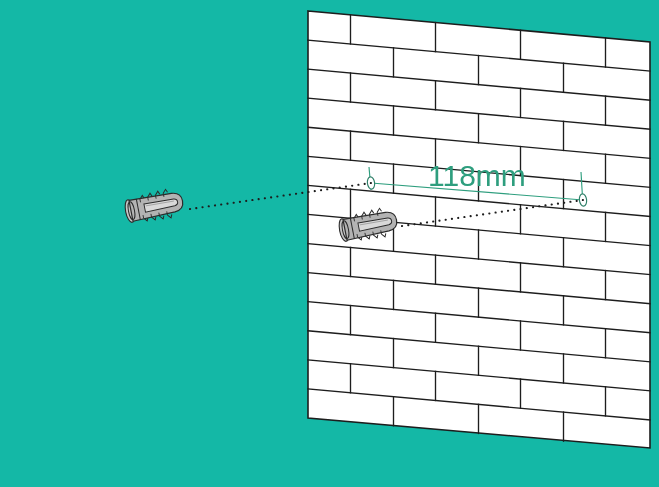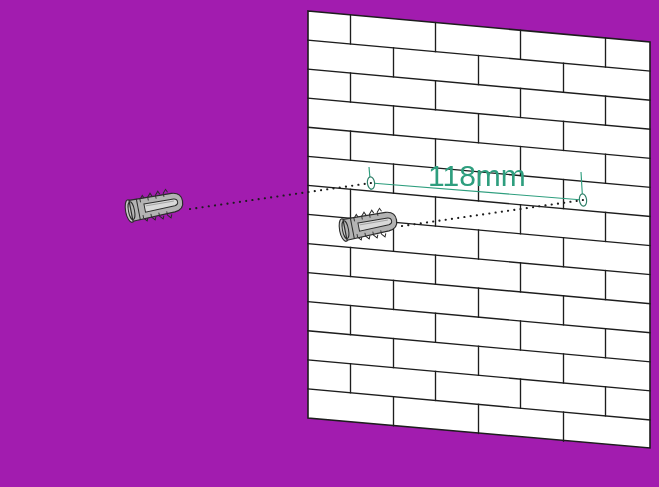--- a/index.html
+++ b/index.html
@@ -10,21 +10,21 @@
   body {
     width: 659px;
     height: 487px;
     overflow: hidden;
     font-family: "Liberation Sans", sans-serif;
   }
   #stage {
     position: relative;
     width: 659px;
     height: 487px;
-    background: #a21caf;
+    background: #14b8a6;
   }
   #scene {
     display: block;
     width: 659px;
     height: 487px;
   }
   .dim-text {
     font-family: "Liberation Sans", sans-serif;
     font-size: 30px;
     font-weight: 400;

